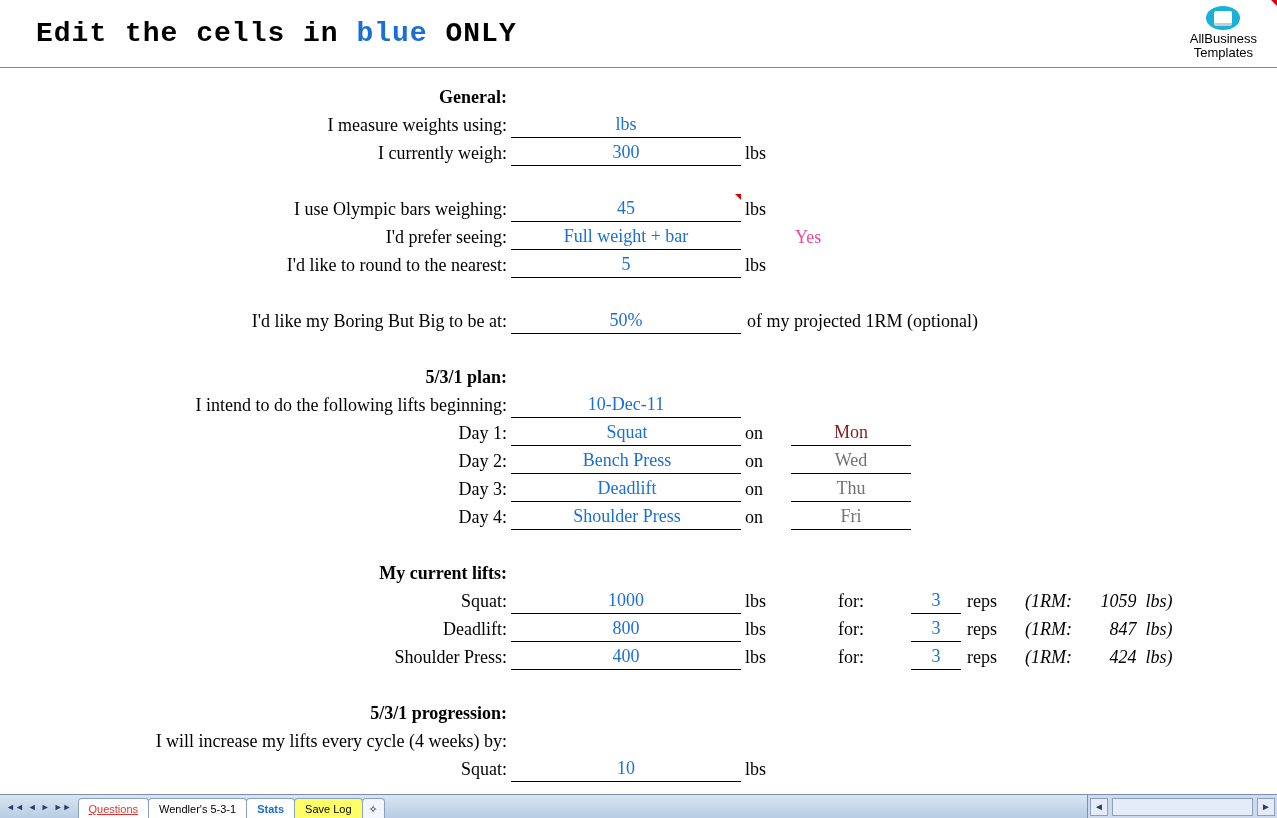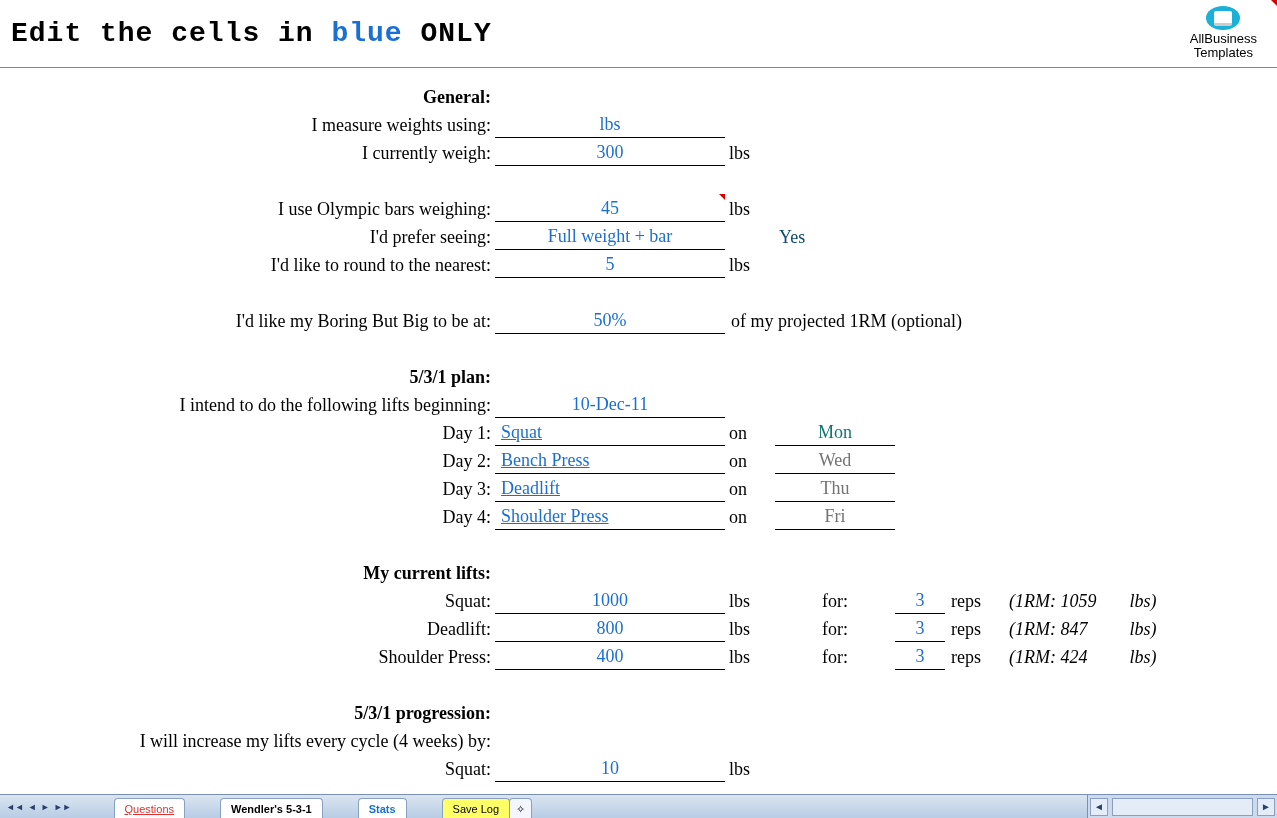--- a/index.html
+++ b/index.html
@@ -10,86 +10,85 @@
     font-size: 18px;
     background: #fff;
     color: #000;
     width: 1277px;
     height: 818px;
     overflow: hidden;
     position: relative;
   }
   .title-bar {
     border-bottom: 1px solid #888;
-    padding: 6px 20px 6px 11px;
+    padding: 6px 20px 6px 36px;
     display: flex;
     justify-content: space-between;
     align-items: center;
   }
   .title {
     font-family: 'Courier New', monospace;
     font-weight: bold;
     font-size: 28px;
     letter-spacing: 1px;
   }
   .title-blue { color: #1a6fd4; }
   .logo-wrap { text-align: center; font-size: 13px; font-family: Arial, sans-serif; line-height: 1.1; }
   .logo-icon {
     width: 34px; height: 24px; background: #1ab0d8; border-radius: 50%;
     margin: 0 auto 2px auto; display:flex; align-items:center; justify-content:center;
   }
   .logo-icon::after { content:""; display:block; width:18px; height:12px; background:#fff; border-radius:2px; border-bottom:3px solid #ccc;}
-  .sheet { padding: 14px 20px 0 5px; }
+  .sheet { padding: 14px 20px 0 5px; margin-left: 16px; }
   table.form { border-collapse: collapse; width: auto; }
   table.form td { padding: 2px 4px; vertical-align: bottom; height: 28px; white-space: nowrap; }
   .lbl { text-align: right; width: 490px; padding-right: 6px; }
   .hdr { font-weight: bold; text-align: right; }
   .cell-input {
     width: 230px;
     border-bottom: 1.5px solid #000;
     text-align: center;
     color: #1a6fd4;
     position: relative;
   }
-  .cell-input.left { text-align: left; padding-left: 6px; text-decoration: underline; }
+  .cell-input.left { text-align: center; padding-left: 6px; }
   .cell-small { width: 50px; border-bottom: 1.5px solid #000; text-align:center; color:#1a6fd4; }
   .cell-day { width: 120px; border-bottom: 1.5px solid #000; text-align:center; color:#737373; }
   .italic { font-style: italic; }
   .unit { text-align:left; padding-left:6px; width:50px; }
   .spacer-row td { height: 20px; }
-  .ghost { color:#0c4a6e; }
-  .black { color:#0f766e; }
+  .ghost { color:#ec4899; }
+  .black { color:#7f1d1d; }
   .red-tri::after {
     content:""; position:absolute; top:0; right:0;
     border-top:6px solid #d00; border-left:6px solid transparent;
   }
-  .num { text-align:left; display:inline-block; width:60px; }
+  .num { text-align:right; display:inline-block; width:60px; }
 
   
   .tab-strip {
     position:absolute; bottom:0; left:0; right:0; height:24px;
     background: linear-gradient(#dbe5f1,#b8cce4);
     border-top:1px solid #7a90b0;
     display:flex; align-items:stretch;
     font: 11px Tahoma, Arial, sans-serif;
   }
   .tab-nav { display:flex; align-items:center; padding:0 4px; }
   .tab-nav span {
     font-size:9px; color:#2a3f6a; padding:0 2px; cursor:pointer;
   }
   .tab {
     padding: 4px 10px 2px 10px;
     border:1px solid #8aa0c0; border-bottom:none;
     background:#fff; margin-top:3px; margin-right:-1px;
     border-top-left-radius:4px; border-top-right-radius:4px;
     cursor:pointer;
-    margin-left:36px;
   }
   .tab.questions { color:#d33; text-decoration:underline; }
-  .tab.active { background:#fff; font-weight:bold;text-align:center; }
+  .tab.active { background:#fff; font-weight:normal;text-align:center; }
   .tab.stats { color:#1a6fd4;font-weight:bold; }
   .tab.save { background:#ffff66; }
   .tab-end {
     margin-top:3px; padding:4px 6px;
     border:1px solid #8aa0c0; border-bottom:none;
     border-top-left-radius:4px; border-top-right-radius:4px;
     background:#f3f7fd;
   }
   .scroll-stub {
     margin-left:auto; width:190px;

